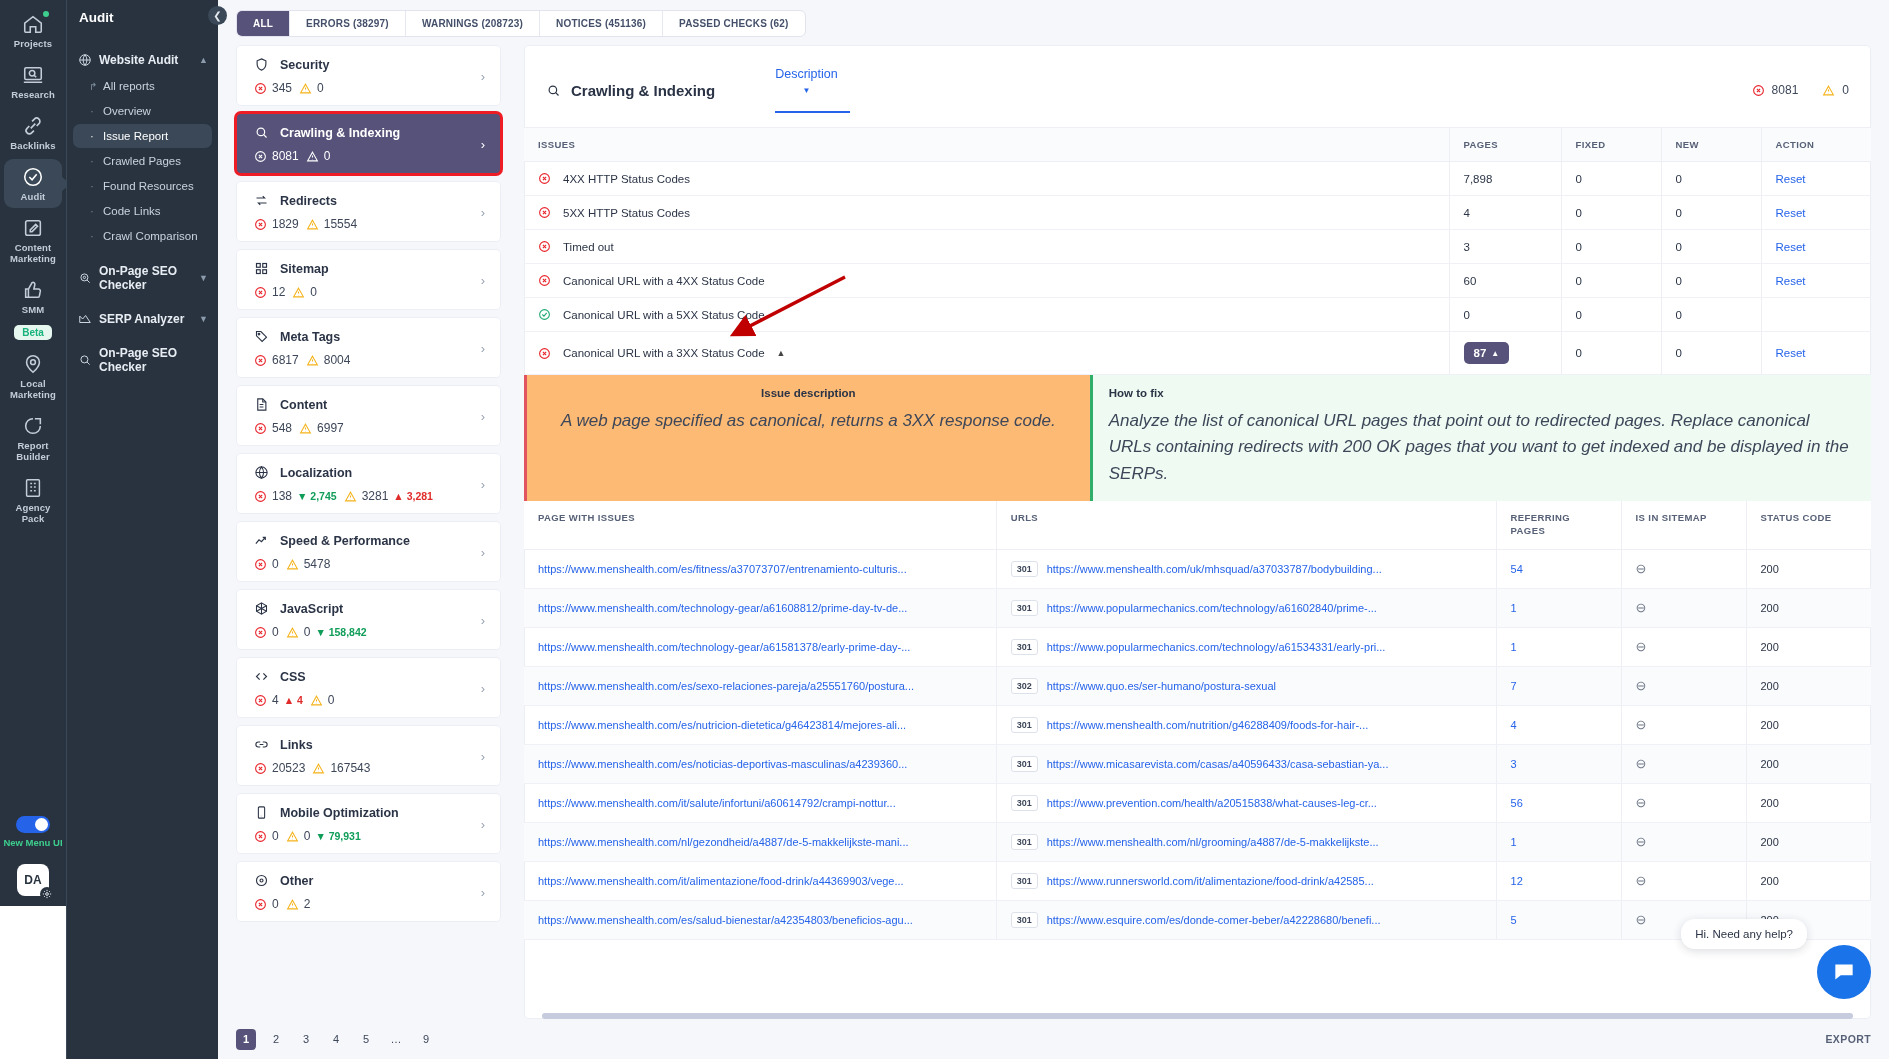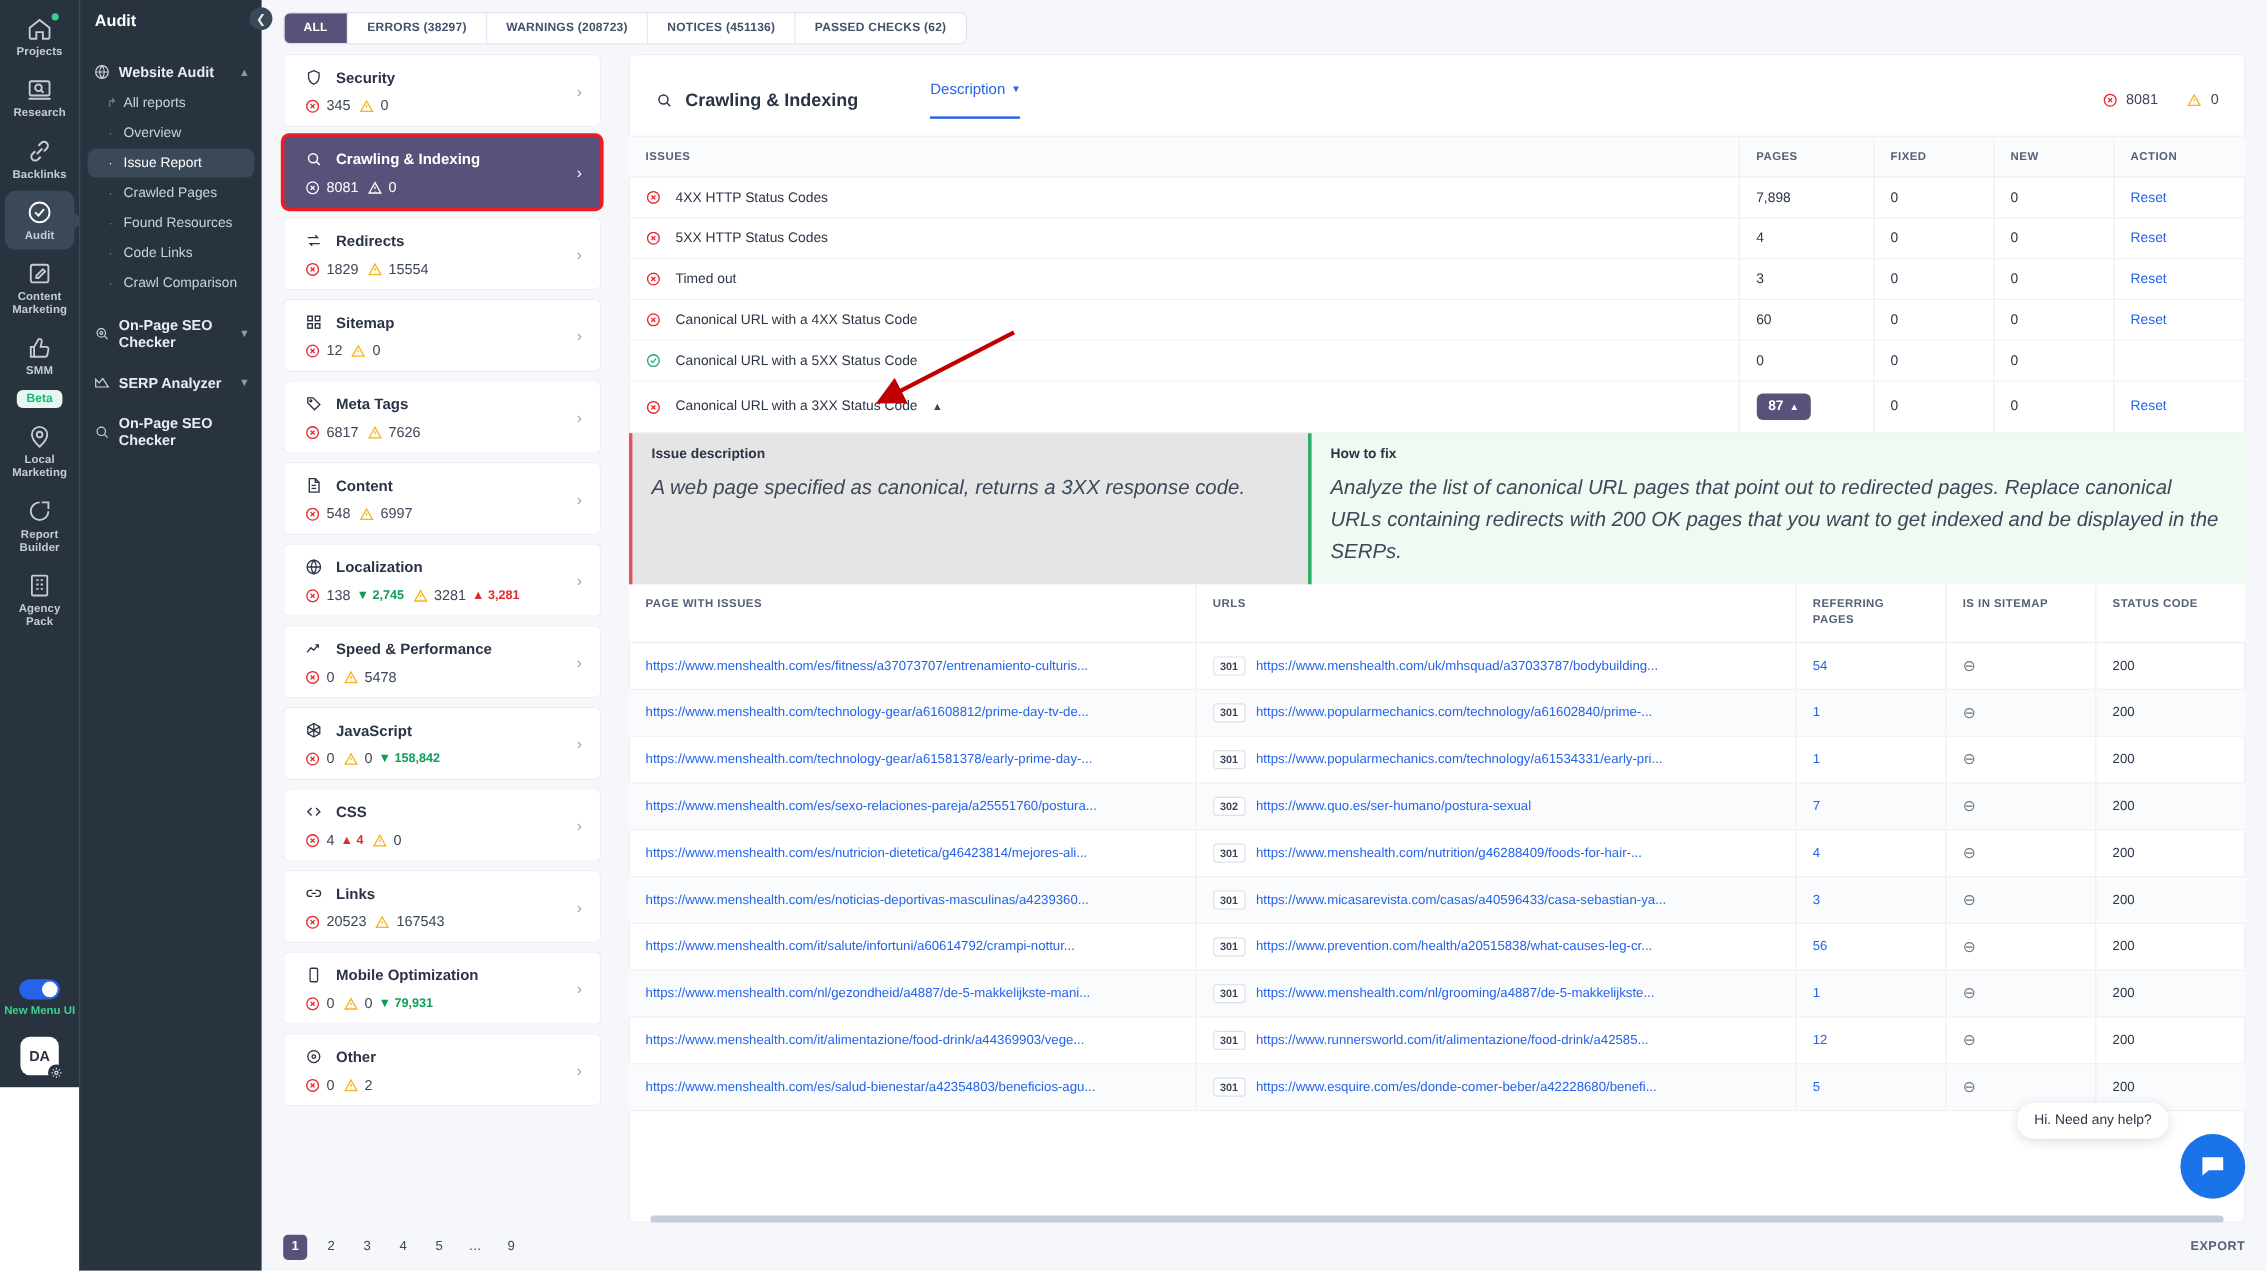--- a/index.html
+++ b/index.html
@@ -135,21 +135,21 @@
 
   
   .panel { flex:1; background:#fff; border-radius:5px; display:flex; flex-direction:column;
     min-width:0; box-shadow:0 0 0 1px #eceef5 inset; overflow:hidden; }
   .panel-head { display:flex; align-items:center; padding: 22px 22px 14px; }
   .panel-head .ph-ico{width:15px;height:15px;margin-right:10px;color:#2b3446;}
   .panel-head .ph-ico svg{width:15px;height:15px;display:block;}
   .panel-title{font-size:15px;font-weight:700;color:#2b3446;}
   .desc-tab{
     margin-left: 60px; position:relative; font-size:12.5px; color:#2563e9;
-    padding-bottom:18px; cursor:pointer; display:flex;align-items:center;gap:5px;
+    padding-bottom:18px; cursor:pointer; display:flex;align-items:center;gap:5px;flex-direction:column;
   }
   .desc-tab::after{content:"";position:absolute;left:0;bottom:0;width:75px;height:2px;background:#2563e9;}
   .ph-right{margin-left:auto;display:flex;align-items:center;gap:24px;font-size:12px;color:#3d4759;}
   .ph-right .cat-stat{gap:7px;}
 
   
   .tbl{width:100%;border-collapse:collapse;}
   .tbl th{
     font-size:9.5px;font-weight:700;letter-spacing:.4px;color:#566076;text-align:left;
     padding:11px 14px; background:#fafbfd; border-top:1px solid #edeff5;
@@ -162,21 +162,21 @@
   .issue-cell{display:flex;align-items:center;gap:12px;}
   .reset-link{color:#2563e9;cursor:pointer;font-size:11.5px;}
   .badge-count{
     display:inline-flex;align-items:center;gap:5px;background:#575279;color:#fff;
     font-size:11.5px;font-weight:700;border-radius:5px;padding:5px 10px;cursor:pointer;
   }
 
   
   .strip{display:flex;}
   .strip > div{padding:12px 16px 14px;}
-  .strip-left{flex:0 0 42%;background:#e5e5e5;border-left:3px solid #e0535f;}
+  .strip-left{flex:0 0 42%;background:#fdba74;border-left:3px solid #e0535f;text-align:center;}
   .strip-right{flex:1;background:#eefaf2;border-left:3px solid #2fae6b;}
   .strip h4{font-size:11.5px;font-weight:600;color:#2b3446;margin-bottom:9px;}
   .strip p{font-size:17px;font-style:italic;color:#3d4759;line-height:1.55;}
 
   
   .urls-wrap{flex:1;overflow:hidden;min-height:0;}
   .utbl{width:100%;border-collapse:collapse;table-layout:fixed;}
   .utbl th{
     font-size:9.5px;font-weight:700;letter-spacing:.4px;color:#566076;text-align:left;
     padding:11px 14px; background:#fff; border-bottom:1px solid #edeff5; vertical-align:top;
@@ -564,21 +564,21 @@
                   <circle cx="12" cy="12" r="9"></circle>
                   <path d="M9 9l6 6M15 9l-6 6"></path>
                 </svg></span>
               <span>6817</span>
             </span>
           <span class="cat-stat">
               <span class="ico-warn"><svg viewBox="0 0 24 24" fill="none" stroke="#f5b21a" stroke-width="2">
                   <path d="M12 4L21 20H3z"></path>
                   <path d="M12 10v4M12 17v.5"></path>
                 </svg></span>
-              <span>7626</span>
+              <span>8004</span>
             </span>
         </div>
         <span class="cat-chev">›</span>
       </div>
 
       <div class="cat">
         <div class="cat-top">
           <span class="cat-ico">
               <svg viewBox="0 0 24 24" fill="none" stroke="currentColor" stroke-width="1.8">
                 <path d="M6 3h8l5 5v13H6z"></path>

